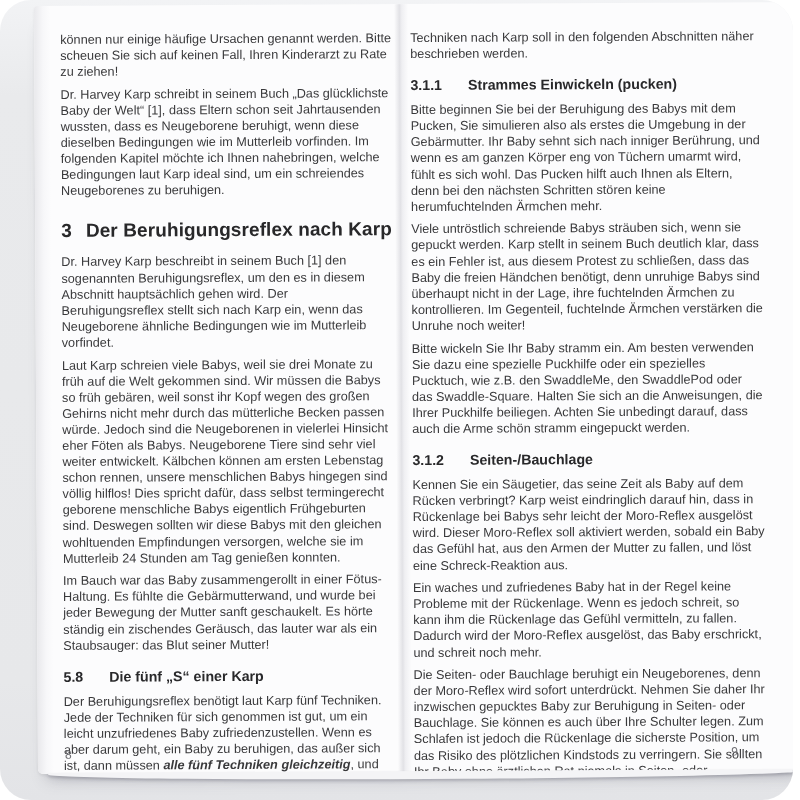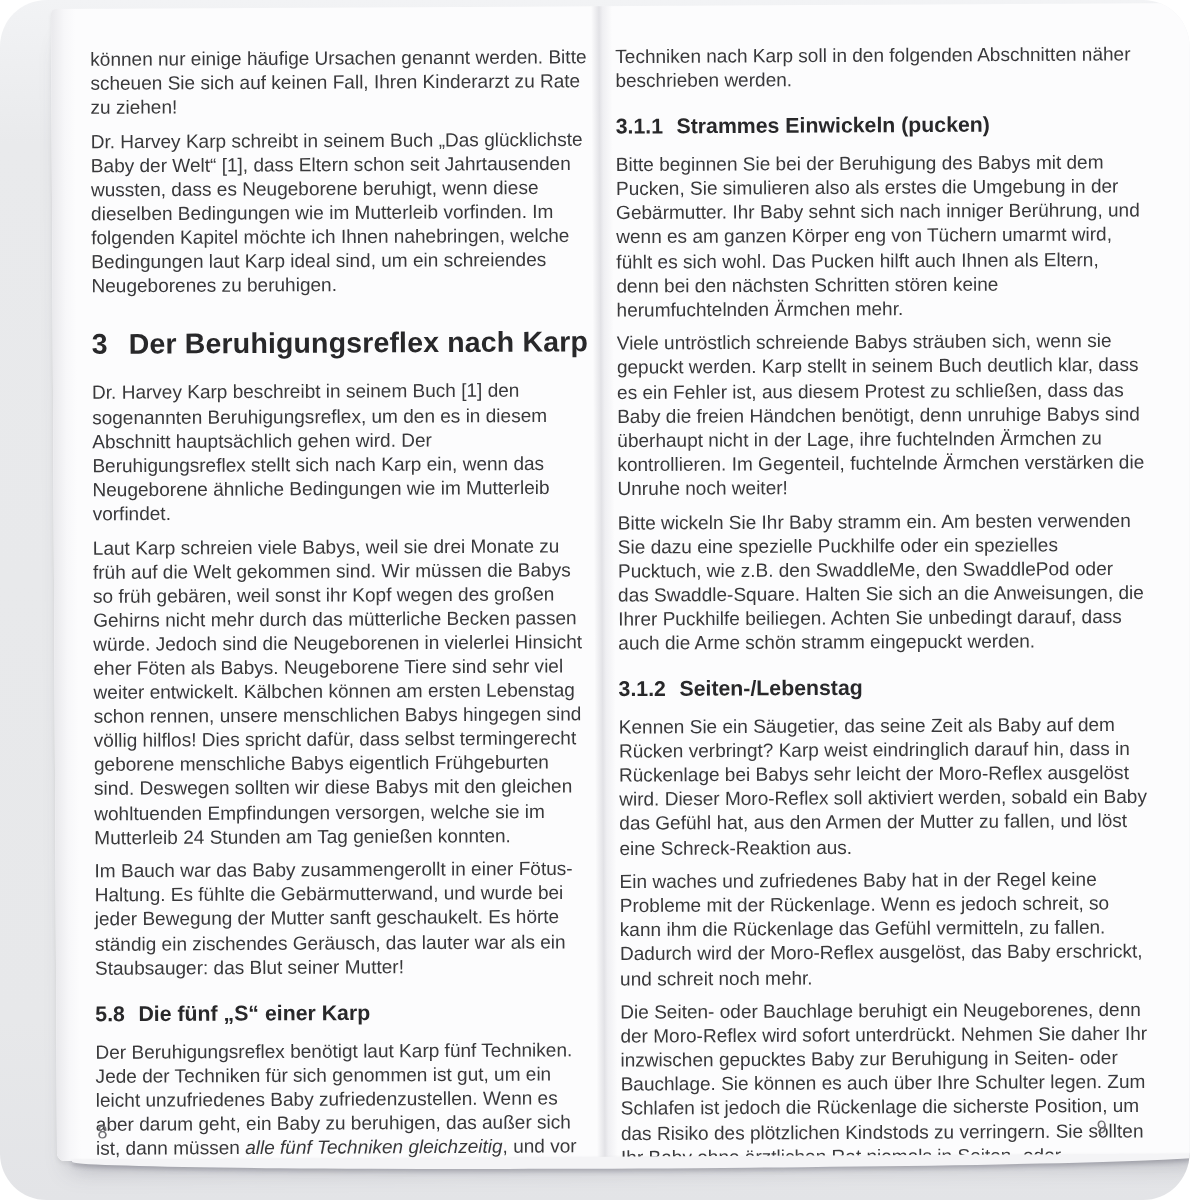--- a/index.html
+++ b/index.html
@@ -31,31 +31,31 @@
   .page-left{width:360px;padding:26px 0 0 26px;}
   .page-left .text-col{width:332px;}
   .gutter{
     width:14px;flex:none;
     background:linear-gradient(90deg,rgba(252,252,253,0) 0%,#e2e2e6 38%,#efeff2 55%,rgba(252,252,253,0) 100%);
   }
   .page-right{flex:1;padding:26px 0 0 2px;}
   .page-right .text-col{width:352px;}
   .text-col{color:#39393b;font-size:12.7px;line-height:16.1px;}
   p.para{margin:0 0 6.5px 0;}
-  p.para i{font-style:italic;}
+  p.para i{font-style:italic;font-weight:bold;}
   h1.chapter{
     font-size:19px;line-height:22px;color:#28282a;
     margin:21px 0 12px 0;font-weight:bold;letter-spacing:0.1px;
   }
   h1.chapter .hnum{display:inline-block;margin-right:14px;}
   h2.section{
     font-size:14.2px;line-height:17px;color:#28282a;
     margin:15px 0 8px 0;font-weight:bold;
   }
-  h2.section .hnum{display:inline-block;margin-right:9px;}
+  h2.section .hnum{display:inline-block;margin-right:26px;}
   .page-number{
     position:absolute;bottom:12px;font-size:12px;color:#717175;
   }
   .page-number.pn-left{left:27px;}
   .page-number.pn-right{right:72px;}
 </style>
 </head>
 <body>
 
 <div class="photo">
@@ -85,21 +85,21 @@
       <div class="page page-right">
         <div class="text-col">
           <p class="para"><span>Techniken nach Karp soll in den folgenden Abschnitten näher beschrieben werden.</span></p>
           <h2 class="section">
             <span class="hnum">3.1.1</span><span>Strammes Einwickeln (pucken)</span>
           </h2>
           <p class="para"><span>Bitte beginnen Sie bei der Beruhigung des Babys mit dem Pucken, Sie simulieren also als erstes die Umgebung in der Gebärmutter. Ihr Baby sehnt sich nach inniger Berührung, und wenn es am ganzen Körper eng von Tüchern umarmt wird, fühlt es sich wohl. Das Pucken hilft auch Ihnen als Eltern, denn bei den nächsten Schritten stören keine herumfuchtelnden Ärmchen mehr.</span></p>
           <p class="para"><span>Viele untröstlich schreiende Babys sträuben sich, wenn sie gepuckt werden. Karp stellt in seinem Buch deutlich klar, dass es ein Fehler ist, aus diesem Protest zu schließen, dass das Baby die freien Händchen benötigt, denn unruhige Babys sind überhaupt nicht in der Lage, ihre fuchtelnden Ärmchen zu kontrollieren. Im Gegenteil, fuchtelnde Ärmchen verstärken die Unruhe noch weiter!</span></p>
           <p class="para"><span>Bitte wickeln Sie Ihr Baby stramm ein. Am besten verwenden Sie dazu eine spezielle Puckhilfe oder ein spezielles Pucktuch, wie z.B. den SwaddleMe, den SwaddlePod oder das Swaddle-Square. Halten Sie sich an die Anweisungen, die Ihrer Puckhilfe beiliegen. Achten Sie unbedingt darauf, dass auch die Arme schön stramm eingepuckt werden.</span></p>
           <h2 class="section">
-            <span class="hnum">3.1.2</span><span>Seiten-/Lebenstag</span>
+            <span class="hnum">3.1.2</span><span>Seiten-/Bauchlage</span>
           </h2>
           <p class="para"><span>Kennen Sie ein Säugetier, das seine Zeit als Baby auf dem Rücken verbringt? Karp weist eindringlich darauf hin, dass in Rückenlage bei Babys sehr leicht der Moro-Reflex ausgelöst wird. Dieser Moro-Reflex soll aktiviert werden, sobald ein Baby das Gefühl hat, aus den Armen der Mutter zu fallen, und löst eine Schreck-Reaktion aus.</span></p>
           <p class="para"><span>Ein waches und zufriedenes Baby hat in der Regel keine Probleme mit der Rückenlage. Wenn es jedoch schreit, so kann ihm die Rückenlage das Gefühl vermitteln, zu fallen. Dadurch wird der Moro-Reflex ausgelöst, das Baby erschrickt, und schreit noch mehr.</span></p>
           <p class="para"><span>Die Seiten- oder Bauchlage beruhigt ein Neugeborenes, denn der Moro-Reflex wird sofort unterdrückt. Nehmen Sie daher Ihr inzwischen gepucktes Baby zur Beruhigung in Seiten- oder Bauchlage. Sie können es auch über Ihre Schulter legen. Zum Schlafen ist jedoch die Rückenlage die sicherste Position, um das Risiko des plötzlichen Kindstods zu verringern. Sie sollten Ihr Baby ohne ärztlichen Rat niemals in Seiten- oder Bauchlage schlafen lassen.</span></p>
         </div>
         <div class="page-number pn-right">9</div>
       </div>
 
     </div>
   </div>

